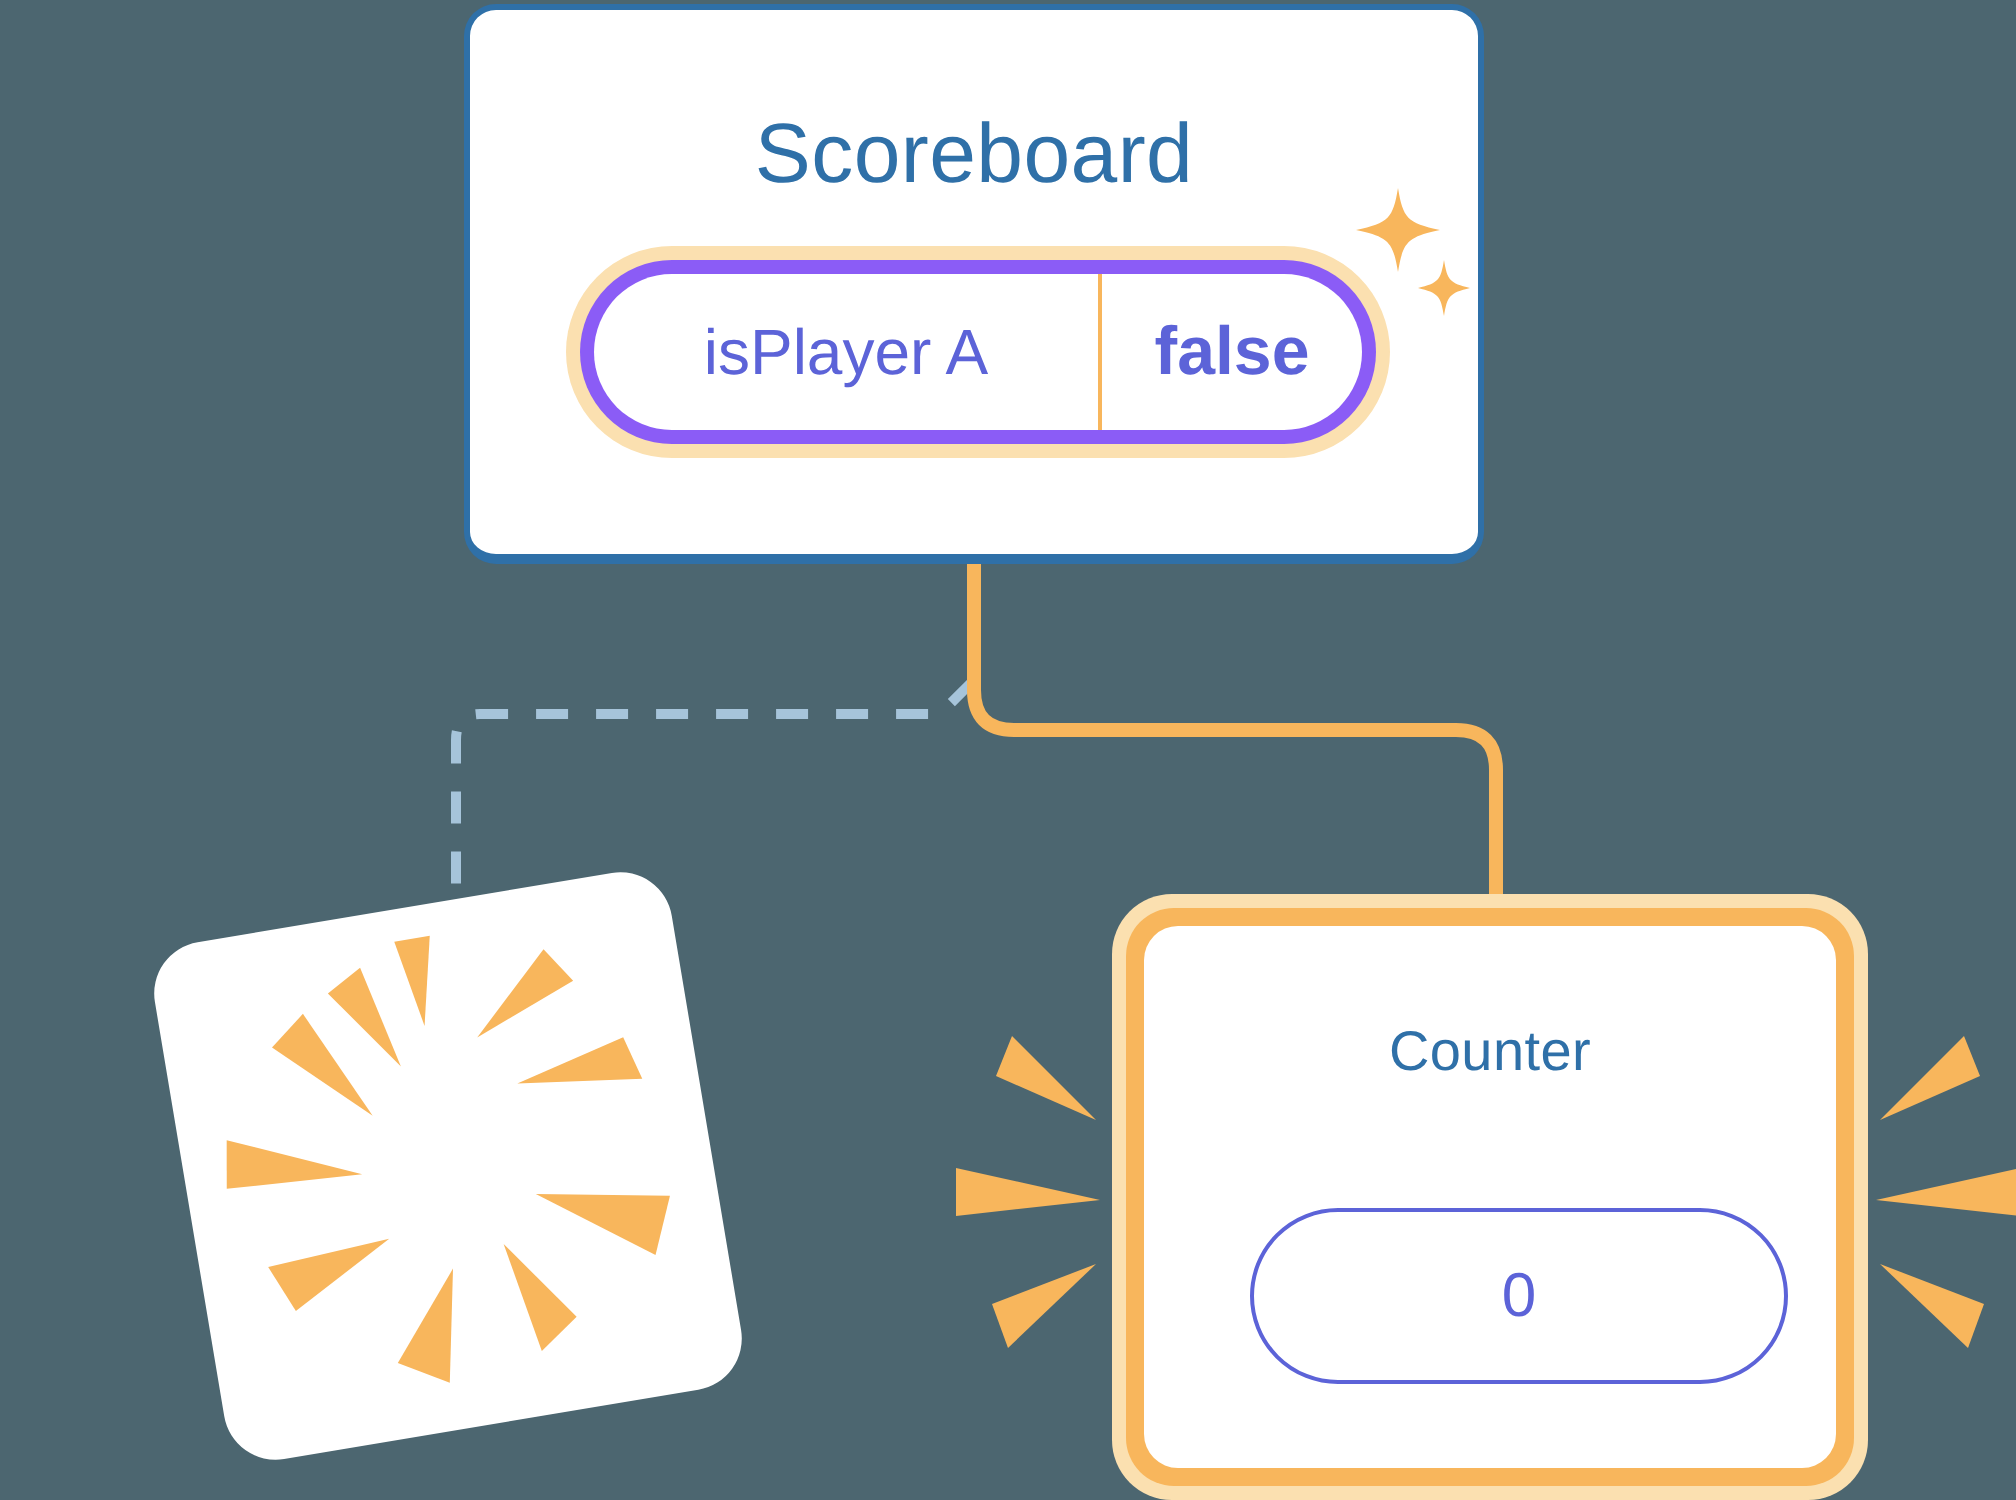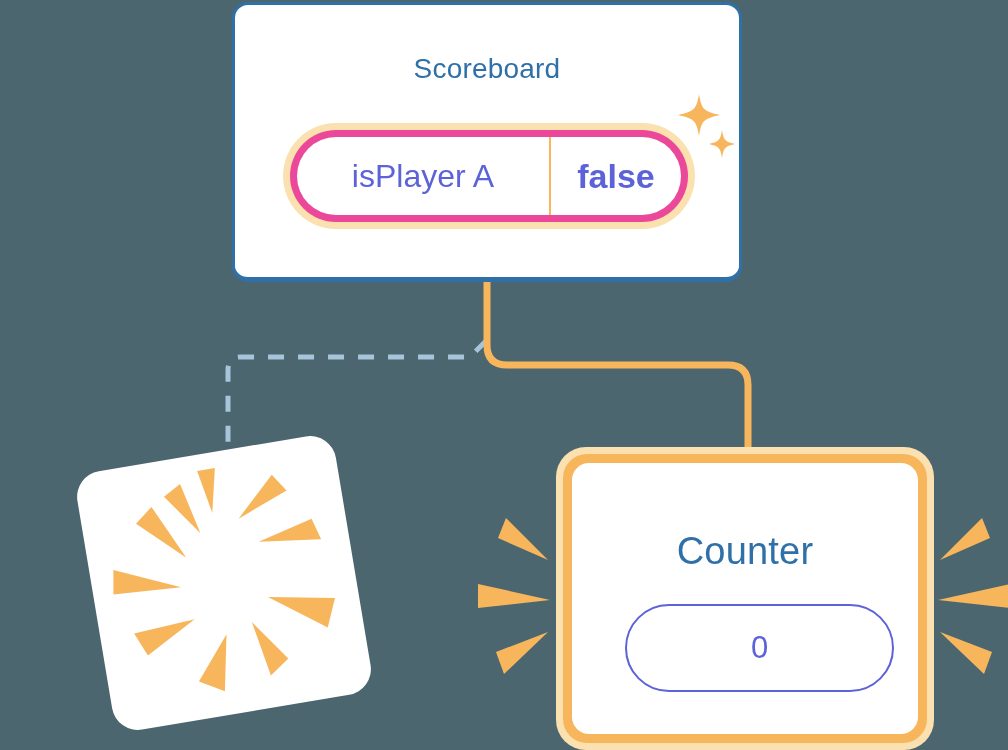--- a/index.html
+++ b/index.html
@@ -61,21 +61,21 @@
     background: #ffffff;
     border: 3px solid #2f70a8;
     border-bottom-width: 5px;
     border-radius: 16px;
     box-sizing: border-box;
     z-index: 3;
   }
   .card-title {
     text-align: center;
     color: #2f70a8;
-    font-size: 28px;
+    font-size: 42px;
     font-weight: 400;
     letter-spacing: 0.2px;
     margin: 0;
     user-select: none;
   }
   .scoreboard-card .card-title {
     margin-top: 48px;
   }
 
   
@@ -89,21 +89,21 @@
     background: #fbe0b0;
     box-sizing: border-box;
   }
   .prop-pill-inner {
     position: absolute;
     left: 7px;
     top: 7px;
     right: 7px;
     bottom: 7px;
     border-radius: 46px;
-    background: #ec4899;
+    background: #8b5cf6;
   }
   .prop-pill-face {
     position: absolute;
     left: 7px;
     top: 7px;
     right: 7px;
     bottom: 7px;
     border-radius: 40px;
     background: #ffffff;
     display: flex;
@@ -160,22 +160,22 @@
     border-radius: 24px;
     background: #f8b65c;
   }
   .counter-face {
     position: absolute;
     left: 9px; top: 9px; right: 9px; bottom: 9px;
     border-radius: 17px;
     background: #ffffff;
   }
   .counter-card .card-title {
-    margin-top: 67px;
-    font-size: 38px;
+    margin-top: 47px;
+    font-size: 28px;
   }
   .counter-pill {
     position: absolute;
     left: 53px;
     top: 141px;
     width: 269px;
     height: 88px;
     border: 2px solid #5c63d8;
     border-radius: 44px;
     box-sizing: border-box;

